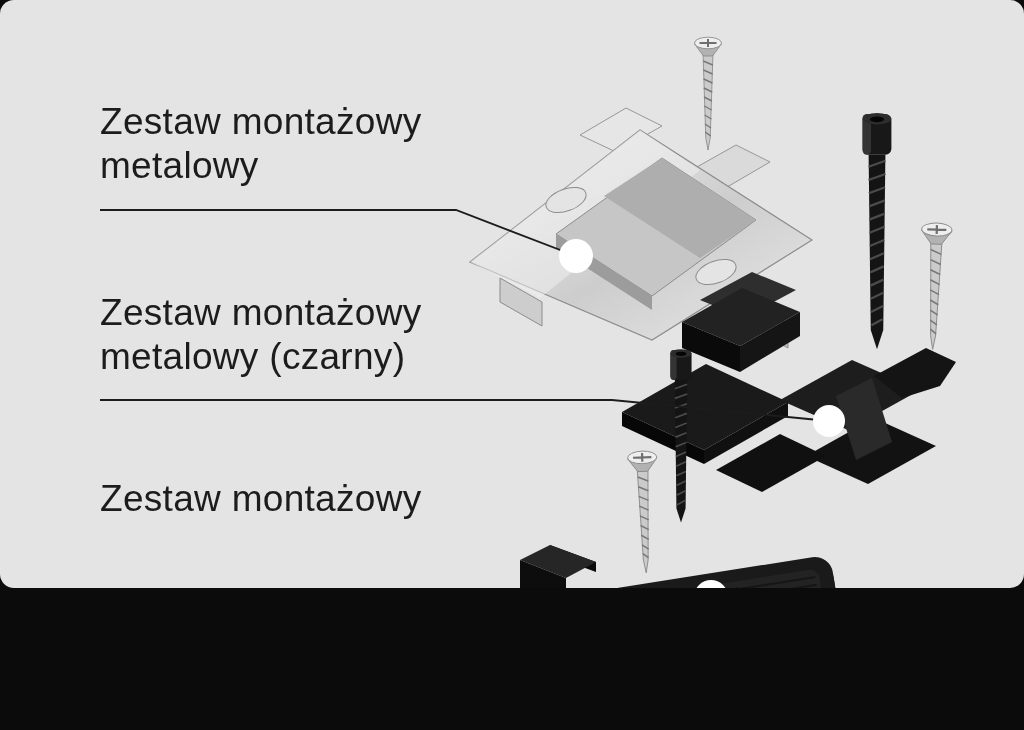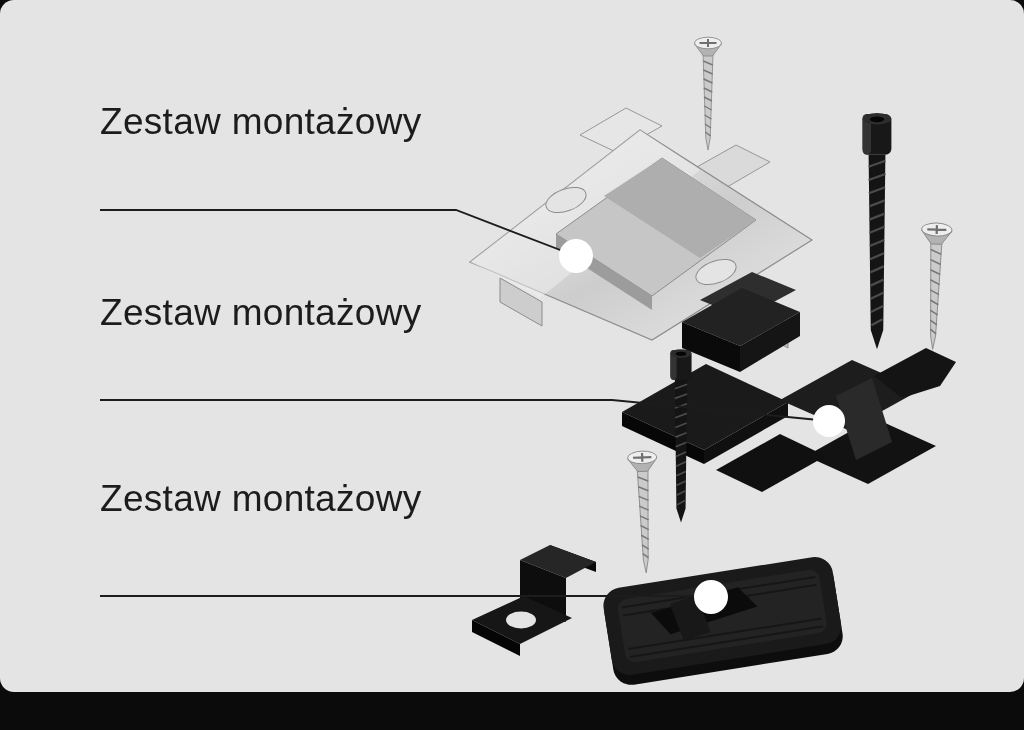--- a/index.html
+++ b/index.html
@@ -1,16 +1,16 @@
 <!DOCTYPE html>
 <html style="--bg: #e4e4e4; --text: #1c1c1c;"><head>
 <meta charset="utf-8">
 <style>
   html,body{margin:0;padding:0;background:#0b0b0b;width:1024px;height:730px;overflow:hidden;}
-  .stage{position:relative;width:1024px;height:692px;}
+  .stage{position:relative;width:1024px;height:588px;}
   .canvas{position:absolute;inset:0;background:var(--bg,#e4e4e4);border-radius:14px;overflow:hidden;}
   .art{position:absolute;left:0;top:0;display:block;}
   .label{position:absolute;left:100px;z-index:3;
          font-family:"Liberation Sans","DejaVu Sans",sans-serif;
          font-size:37px;font-weight:500;color:var(--text,#1c1c1c);
          line-height:44px;letter-spacing:0.3px;}
   .label-1{top:100px}
   .label-2{top:291px}
   .label-3{top:477px}
 </style>
@@ -106,24 +106,26 @@
       <path d="M100,400 H612 L829,421" fill="none" stroke="#1c1c1c" stroke-width="1.8"></path>
       <path d="M100,596 H711" fill="none" stroke="#1c1c1c" stroke-width="1.8"></path>
 
       <circle cx="576" cy="256" r="17" fill="#ffffff"></circle>
       <circle cx="829" cy="421" r="16" fill="#ffffff"></circle>
       <circle cx="711" cy="597" r="17" fill="#ffffff"></circle>
     </svg>
 
     <div class="label label-1">
       <div>Zestaw montażowy</div>
+      <div>metalowy</div>
     </div>
 
     <div class="label label-2">
       <div>Zestaw montażowy</div>
+      <div>metalowy (czarny)</div>
     </div>
 
     <div class="label label-3">
       <div>Zestaw montażowy</div>
     </div>
 
   </div>
 </div>
 
 </body></html>

